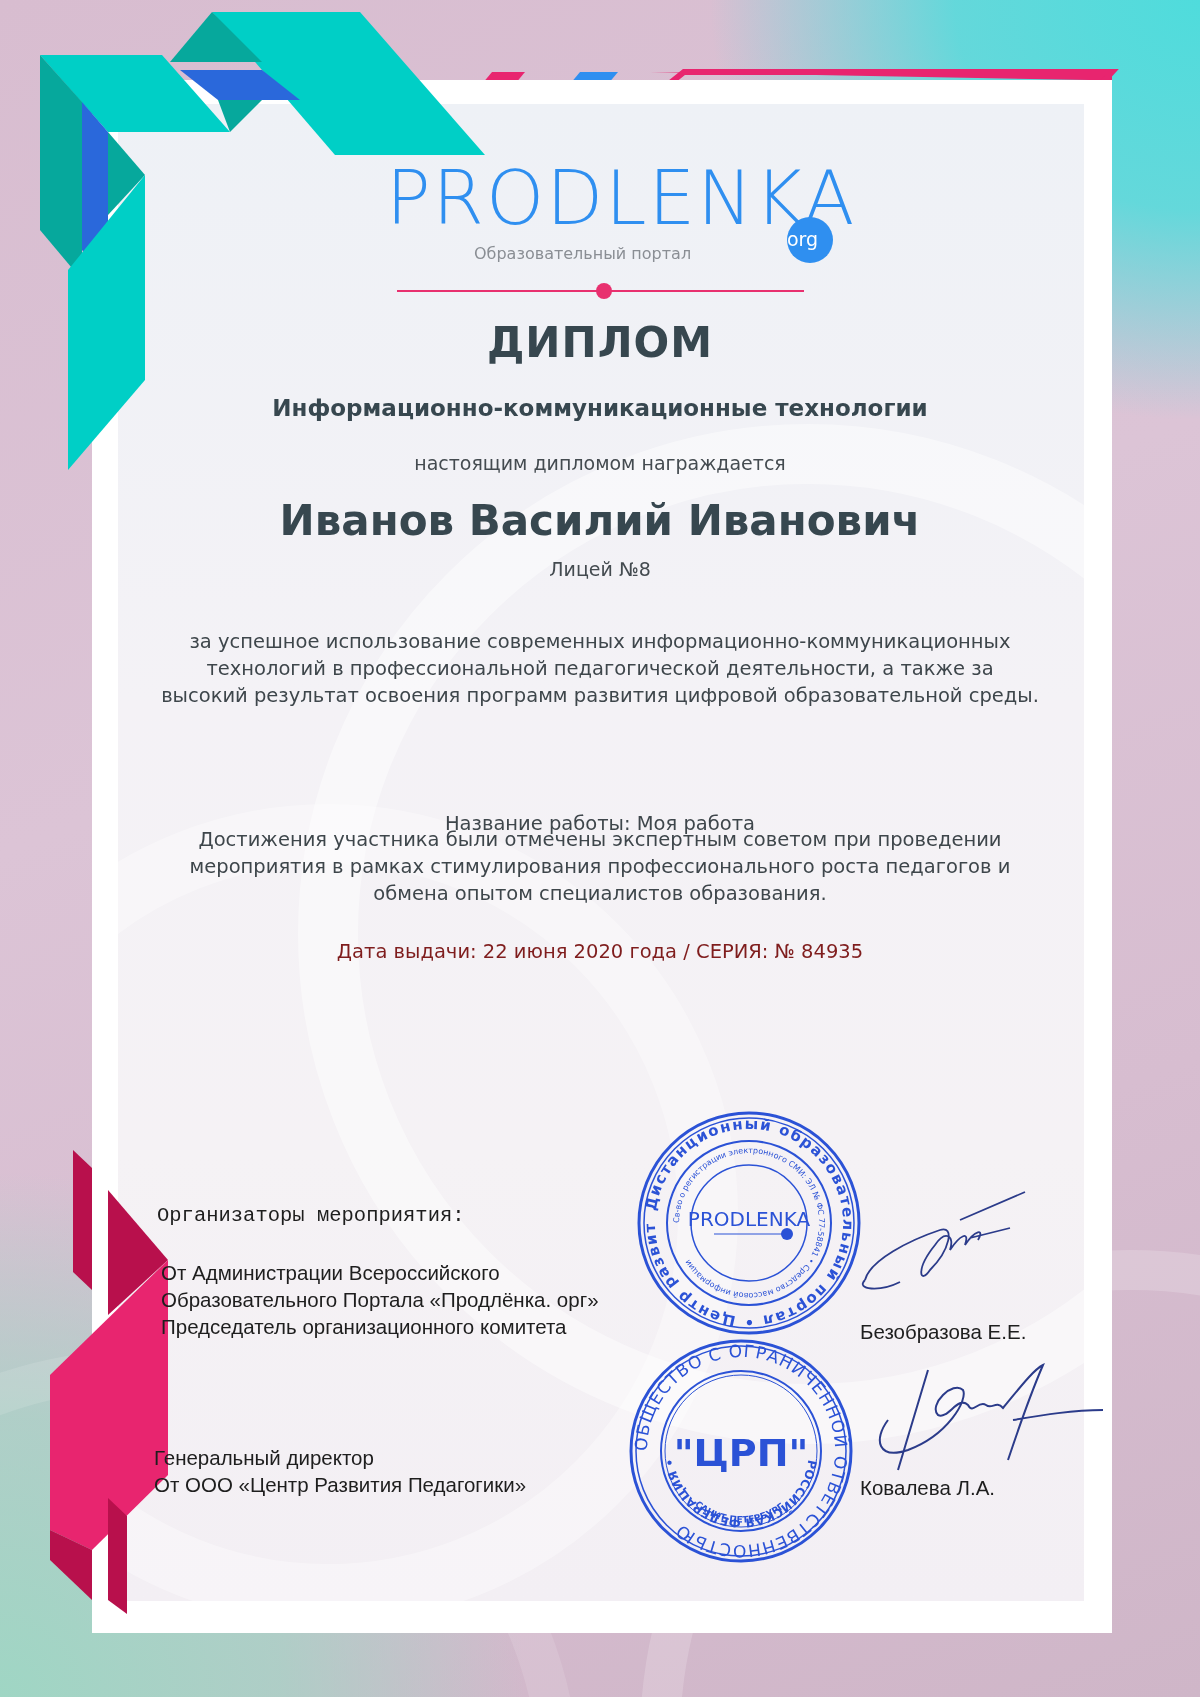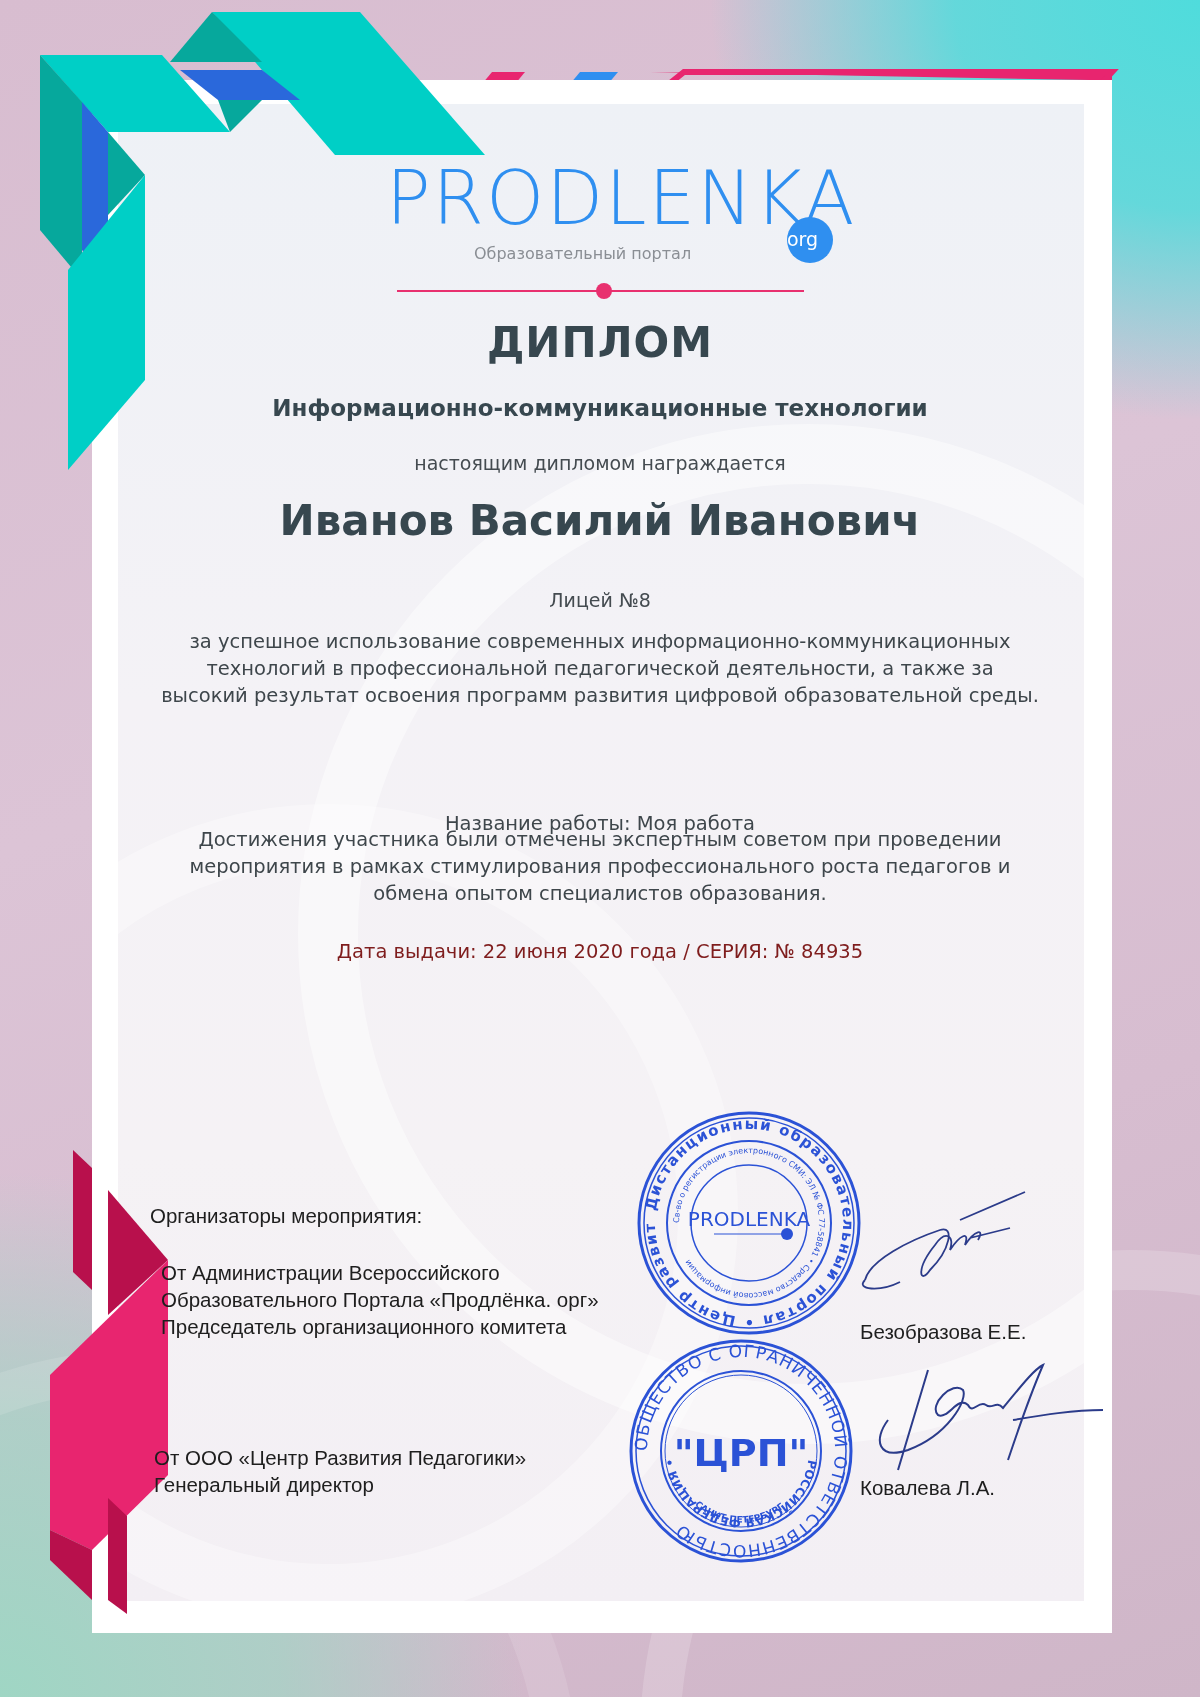--- a/index.html
+++ b/index.html
@@ -24,21 +24,21 @@
   .logo-sub { position:absolute; left:88px; top:86px; font-size:16px; color:#8a8e94; }
   .logo-org { position:absolute; left:787px; top:217px; width:46px; height:46px; border-radius:50%;
     background:#2f8ff0; color:#fff; font-size:19px; line-height:44px; }
   .divider { position:absolute; left:397px; top:290px; width:407px; height:2px; background:#e8306f; }
   .divider-dot { position:absolute; left:596px; top:283px; width:16px; height:16px; border-radius:50%; background:#e8306f; }
   .center { position:absolute; left:150px; width:900px; text-align:center; color:#37474f; }
   .title { top:318px; font-size:42px; font-weight:bold; letter-spacing:1px; }
   .subtitle { top:395px; font-size:23px; font-weight:bold; }
   .awarded { top:452px; font-size:19px; color:#444b50; }
   .name { top:496px; font-size:42px; font-weight:bold; }
-  .school { top:589px; font-size:19px; color:#444b50; }
+  .school { top:558px; font-size:19px; color:#444b50; }
   .para { font-size:19.5px; line-height:27px; color:#3e464b; }
   .p1 { top:628px; left:160px; width:880px; }
   .work { top:772px; font-size:19.5px; color:#3e464b;margin-top:40px; }
   .p2 { top:826px; left:160px; width:880px; }
   .date { top:940px; font-size:19.5px; color:#7f1d1d; }
   .org { position:absolute; font-family:"Liberation Sans", sans-serif; font-size:20.5px; color:#1e1e1e; line-height:27px; }
   .seal { position:absolute; }
   .sig-name { position:absolute; font-family:"Liberation Sans", sans-serif; font-size:20.5px; color:#1e1e1e; }
 </style>
 </head>
@@ -99,29 +99,29 @@
   <div class="center title">ДИПЛОМ</div>
   <div class="center subtitle">Информационно-коммуникационные технологии</div>
   <div class="center awarded">настоящим дипломом награждается</div>
   <div class="center name">Иванов Василий Иванович</div>
   <div class="center school">Лицей №8</div>
   <div class="center para p1">за успешное использование современных информационно-коммуникационных технологий в профессиональной педагогической деятельности, а также за высокий результат освоения программ развития цифровой образовательной среды.</div>
   <div class="center work">Название работы: Моя работа</div>
   <div class="center para p2">Достижения участника были отмечены экспертным советом при проведении мероприятия в рамках стимулирования профессионального роста педагогов и обмена опытом специалистов образования.</div>
   <div class="center date">Дата выдачи: 22 июня 2020 года / СЕРИЯ: № 84935</div>
 
-  <div class="org" style="left:150px; top:1202px;">Организаторы мероприятия:</div>
+  <div class="org" style="left:157px; top:1202px;font-family:Liberation Mono, monospace;">Организаторы мероприятия:</div>
   <div class="org" style="left:161px; top:1259px;">
     <div>От Администрации Всероссийского</div>
     <div>Образовательного Портала «Продлёнка. орг»</div>
     <div>Председатель организационного комитета</div>
   </div>
   <div class="org" style="left:154px; top:1444px;">
+    <div>Генеральный директор</div>
     <div>От ООО «Центр Развития Педагогики»</div>
-    <div>Генеральный директор</div>
   </div>
 
   <svg class="seal" style="left:634px; top:1108px;" width="230" height="230" viewBox="0 0 230 230">
     <defs>
       <path id="s1outer" d="M115,115 m-94,0 a94,94 0 1,1 188,0 a94,94 0 1,1 -188,0"></path>
       <path id="s1inner" d="M115,115 m-70,0 a70,70 0 1,1 140,0 a70,70 0 1,1 -140,0"></path>
     </defs>
     <circle cx="115" cy="115" r="110" fill="none" stroke="#2b52d6" stroke-width="3"></circle>
     <circle cx="115" cy="115" r="105" fill="none" stroke="#2b52d6" stroke-width="1.5"></circle>
     <circle cx="115" cy="115" r="82" fill="none" stroke="#2b52d6" stroke-width="2"></circle>

